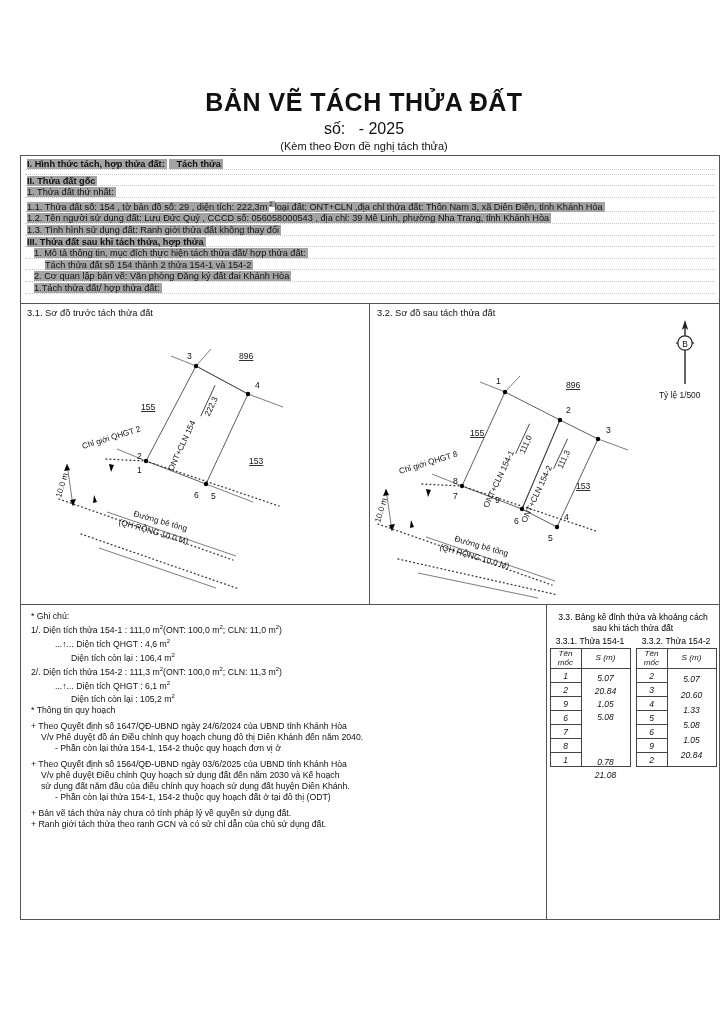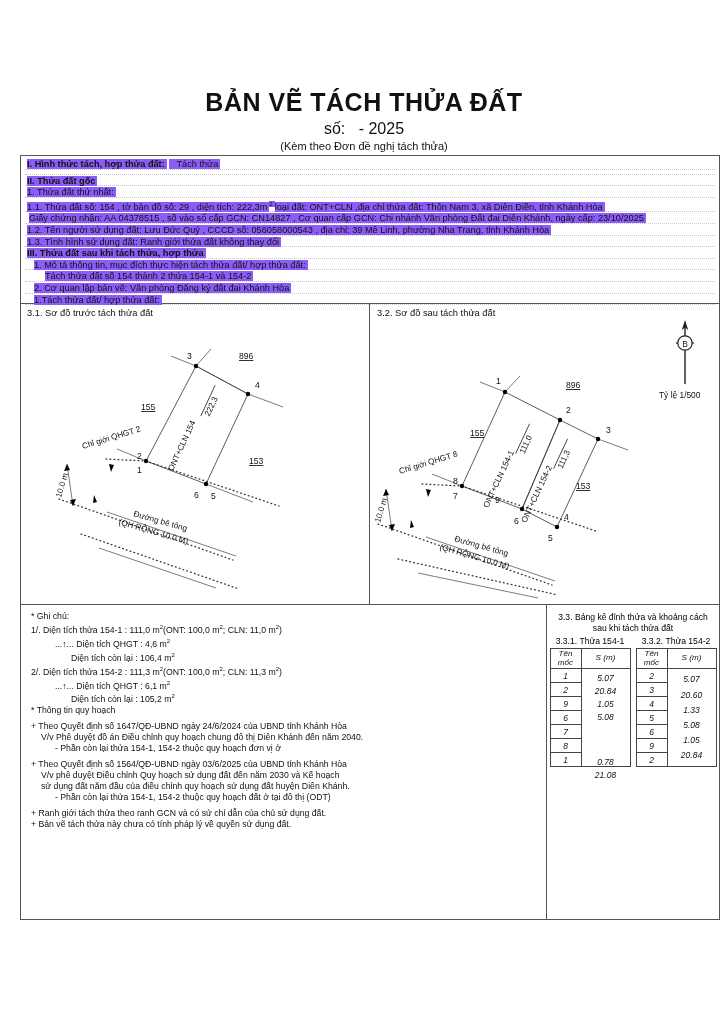--- a/index.html
+++ b/index.html
@@ -22,21 +22,21 @@
 
   
   .info{position:absolute;left:0;top:0;width:700px;padding:3px 4px 0 4px;box-sizing:border-box;}
   .ln{position:relative;font-size:9.2px;line-height:11.6px;color:#111;white-space:nowrap;
       padding-left:2px;}
   .ln.b{font-weight:700;}
   .ln.ind{padding-left:9px;}
   .ln.ind2{padding-left:20px;}
   .ln.gap{height:5px;}
   .dots{position:absolute;left:0;right:2px;bottom:1px;border-bottom:1px dotted #c9c9c9;z-index:0;}
-  .ln span{position:relative;z-index:1;background:#8b5cf6;padding-right:2px;}
+  .ln span{position:relative;z-index:1;background:#a3a3a3;padding-right:2px;}
 
   
   .panel-lbl{position:absolute;font-size:9.3px;color:#111;}
   svg{display:block;}
   .ln-th{stroke:#333;stroke-width:.8;fill:none;}
   .ln-md{stroke:#444;stroke-width:.7;fill:none;}
   .dot-ln{stroke:#333;stroke-width:1.3;fill:none;stroke-dasharray:.8 3.2;stroke-linecap:round;}
   .vtx{fill:#000;}
   .tx{font-family:"Liberation Sans",sans-serif;font-size:8.4px;fill:#111;}
   .tx-n{font-size:8.6px;}
@@ -72,40 +72,36 @@
     </div>
     <div class="doc-sub2">(Kèm theo Đơn đề nghị tách thửa)</div>
   </div>
 
   <div class="frame">
 
     <div class="info">
       <div class="ln b">
         <div class="dots"></div>
         <span>I. Hình thức tách, hợp thửa đất:</span>
-        <span style="font-weight:400;">&nbsp;&nbsp;</span><span style="font-weight:400;">Tách thửa</span>
+        <span style="font-weight:400;">&nbsp;&nbsp;</span><span style="font-weight:700;">Tách thửa</span>
       </div>
       <div class="ln gap">
         <div class="dots"></div>
       </div>
       <div class="ln b">
         <div class="dots"></div>
         <span>II. Thửa đất gốc</span>
       </div>
       <div class="ln">
         <div class="dots"></div>
         <span>1. Thửa đất thứ nhất:</span>
       </div>
       <div class="ln">
         <div class="dots"></div>
         <span>1.1. Thửa đất số:  154 , tờ bản đồ số:  29  , diện tích:  222,3m</span><span class="sup">2</span><span>loại đất: ONT+CLN ,địa chỉ thửa đất: Thôn Nam 3, xã Diên Điền, tỉnh Khánh Hòa</span>
-      </div>
-      <div class="ln" style="padding-left:4px;">
-        <div class="dots"></div>
-        <span>Giấy chứng nhận:  AA 04378515   , số vào sổ cấp GCN: CN14827 , Cơ quan cấp GCN: Chi nhánh Văn phòng Đất đai Diên Khánh, ngày cấp: 23/10/2025</span>
       </div>
       <div class="ln">
         <div class="dots"></div>
         <span>1.2. Tên người sử dụng đất:         Lưu Đức Quý          , CCCD số:  056058000543 , địa chỉ:    39 Mê Linh, phường Nha Trang, tỉnh Khánh Hòa</span>
       </div>
       <div class="ln">
         <div class="dots"></div>
         <span>1.3. Tình hình sử dụng đất:    Ranh giới thửa đất không thay đổi</span>
       </div>
       <div class="ln b">
@@ -415,19 +411,19 @@
       <div class="nsp"></div>
       <div class="nl">+ Theo Quyết định số 1647/QĐ-UBND ngày 24/6/2024 của UBND tỉnh Khánh Hòa</div>
       <div class="nl i1">V/v Phê duyệt đồ án Điều chỉnh quy hoạch chung đô thị Diên Khánh đến năm 2040.</div>
       <div class="nl i2">- Phần còn lại thửa 154-1, 154-2 thuộc quy hoạch đơn vị ở</div>
       <div class="nsp"></div>
       <div class="nl">+ Theo Quyết định số 1564/QĐ-UBND ngày 03/6/2025 của UBND tỉnh Khánh Hòa</div>
       <div class="nl i1">V/v phê duyệt Điều chỉnh Quy hoạch sử dụng đất đến năm 2030 và Kế hoạch</div>
       <div class="nl i1">sử dụng đất năm đầu của điều chỉnh quy hoạch sử dụng đất huyện Diên Khánh.</div>
       <div class="nl i2">- Phần còn lại thửa 154-1, 154-2 thuộc quy hoạch đất ở tại đô thị (ODT)</div>
       <div class="nsp"></div>
+      <div class="nl">+ Bản vẽ tách thửa này chưa có tính pháp lý về quyền sử dụng đất.</div>
       <div class="nl">+ Ranh giới tách thửa theo ranh GCN và có sử chỉ dẫn của chủ sử dụng đất.</div>
-      <div class="nl">+ Bản vẽ tách thửa này chưa có tính pháp lý về quyền sử dụng đất.</div>
     </div>
 
   </div>
  </div>
 </div>
 
 </body></html>

